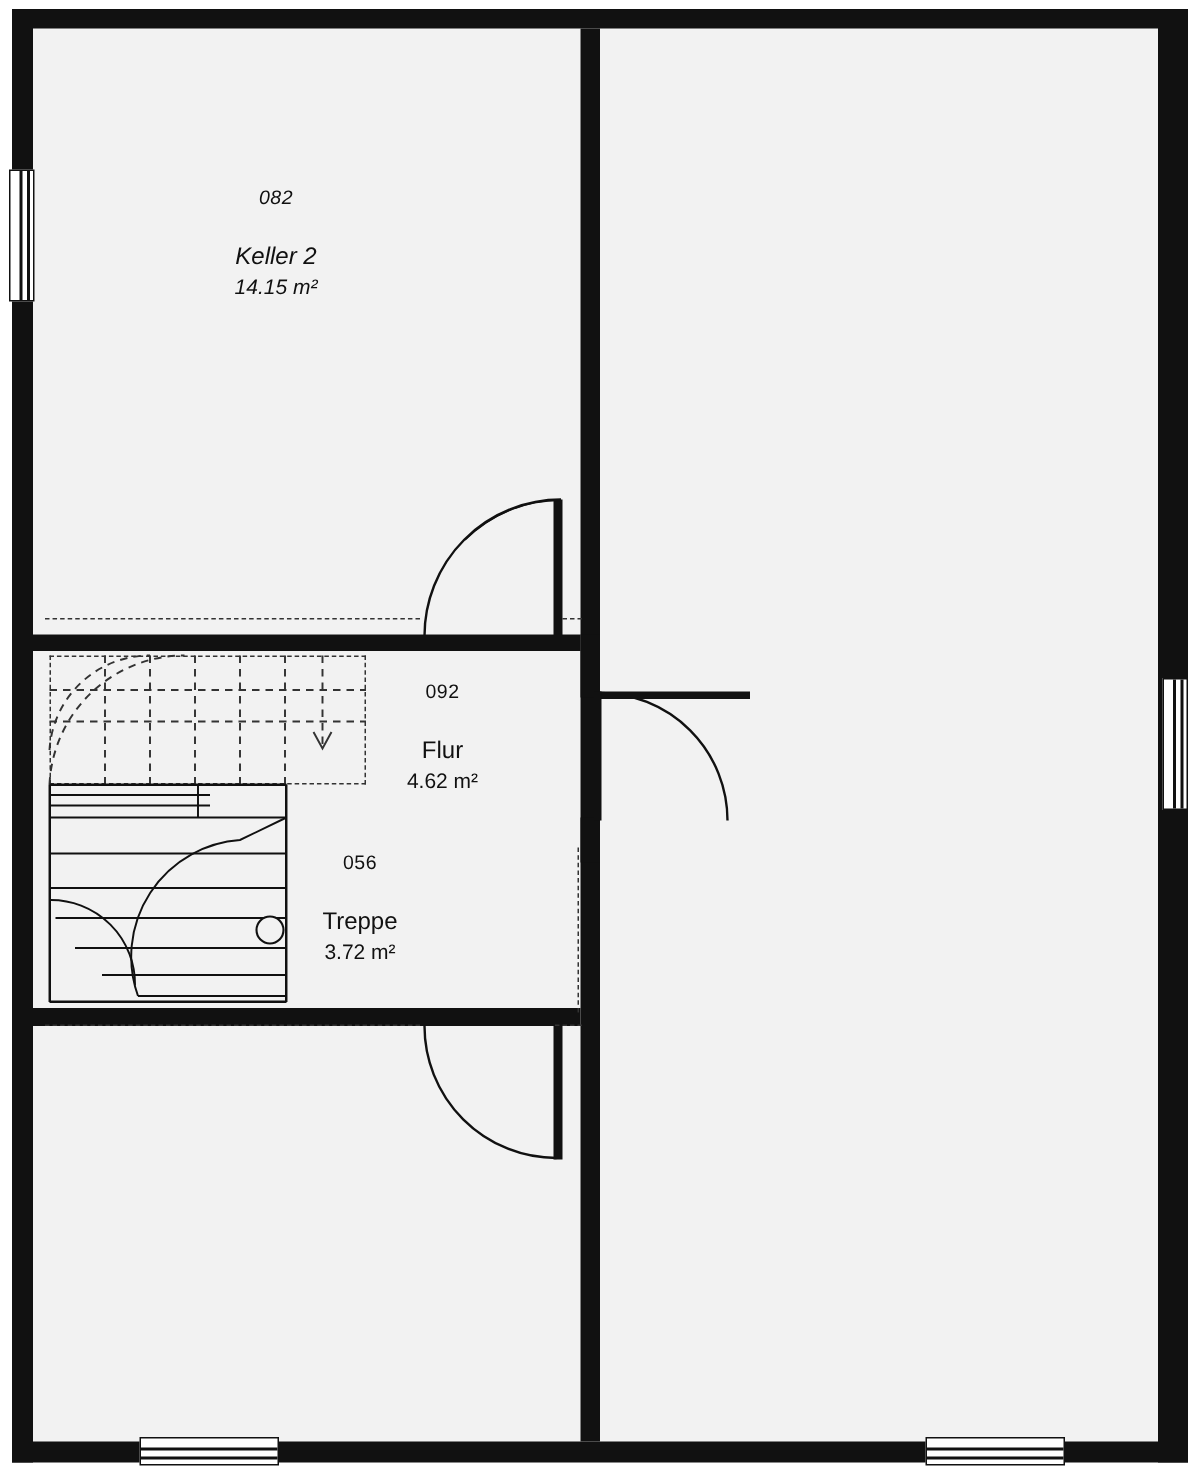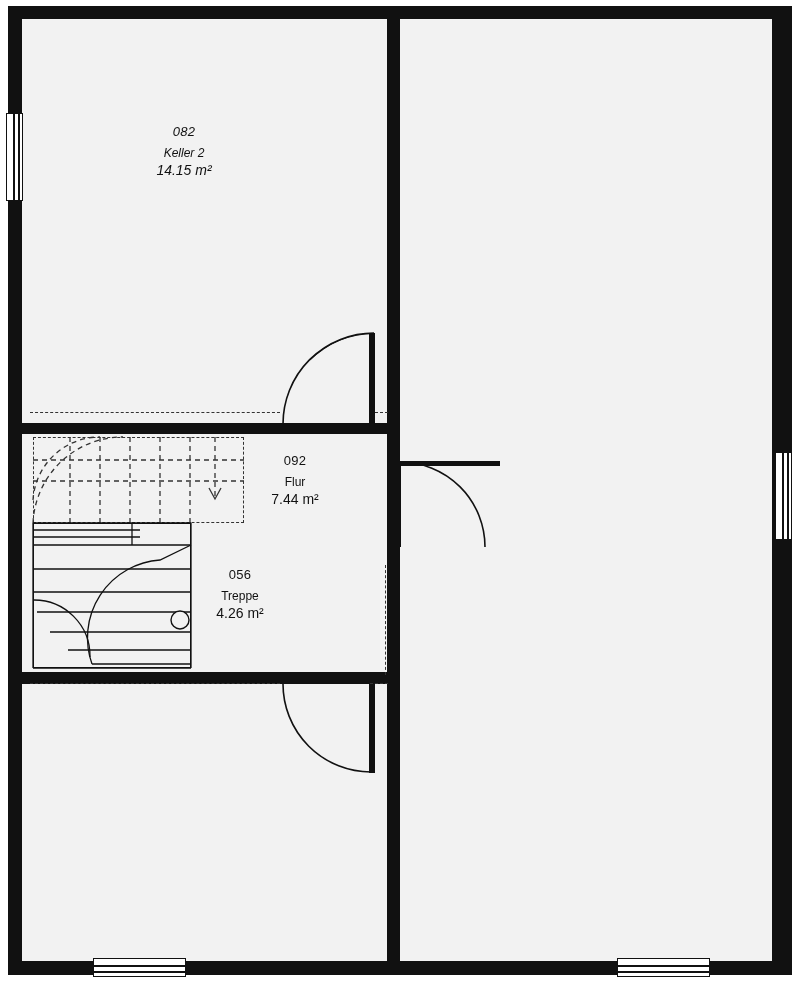--- a/index.html
+++ b/index.html
@@ -79,22 +79,22 @@
     color: #111111;
     line-height: 1.35;
     white-space: nowrap;
     pointer-events: none;
   }
   .room-label .rnum {
     font-size: 13px;
     letter-spacing: 0.3px;
   }
   .room-label .rname {
-    font-size: 12px;
-    margin-top: 4px;
+    font-size: 16px;
+    margin-top: 20px;
   }
   .room-label .rarea {
     font-size: 14px;
     margin-top: 0;
   }
   .stair-solid {
     position: absolute;
     background: #f2f2f2;
     border: 1.4px solid #111111;
     box-sizing: border-box;
@@ -230,23 +230,23 @@
   <div class="room-label" style="left:124px; top:123px; width:120px;font-style:italic;">
     <div class="rnum">082</div>
     <div class="rname">Keller 2</div>
     <div class="rarea">14.15 m²</div>
   </div>
 
 
   <div class="room-label" style="left:240px; top:452px; width:110px;">
     <div class="rnum">092</div>
     <div class="rname">Flur</div>
-    <div class="rarea">7.44 m²</div>
+    <div class="rarea">4.62 m²</div>
   </div>
 
   <div class="room-label" style="left:185px; top:566px; width:110px;">
     <div class="rnum">056</div>
     <div class="rname">Treppe</div>
-    <div class="rarea">4.26 m²</div>
+    <div class="rarea">3.72 m²</div>
   </div>
 
 
 </div>
 
 </body></html>

